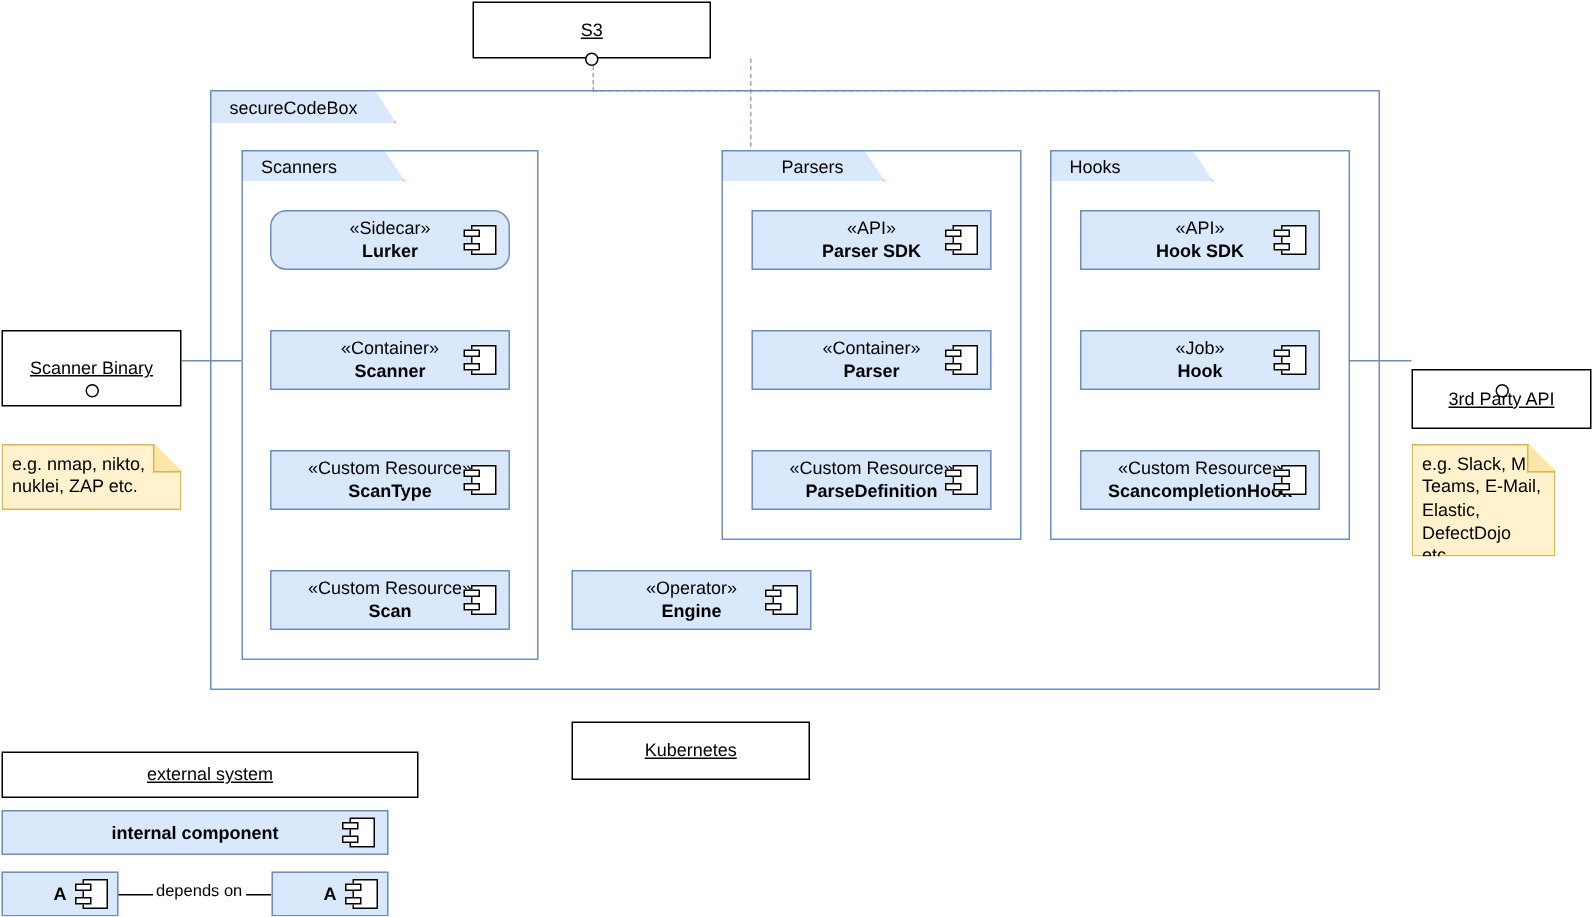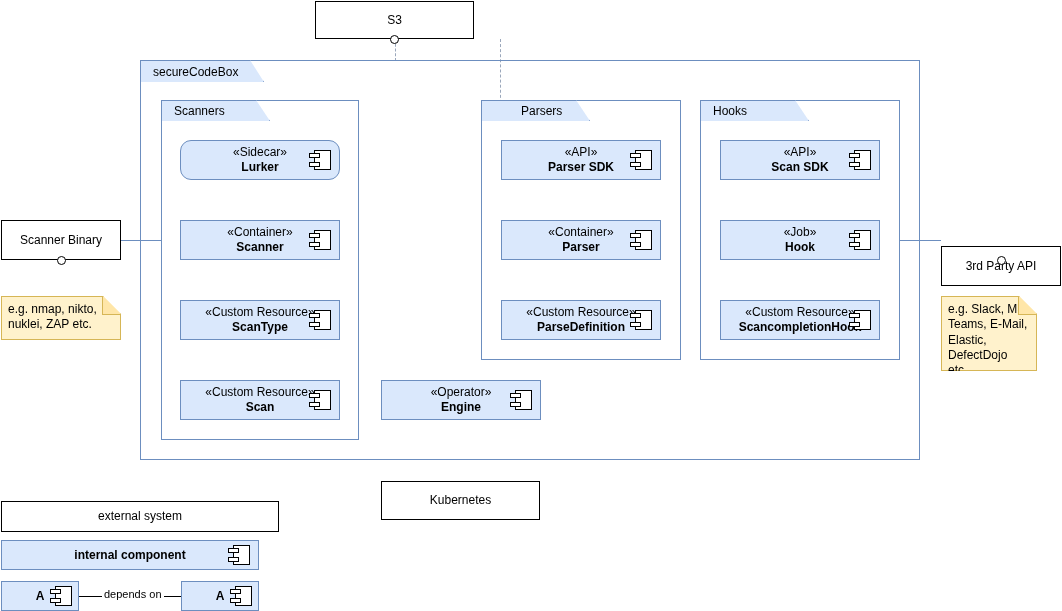--- a/index.html
+++ b/index.html
@@ -28,20 +28,21 @@
   .ext-box {
     background: #ffffff;
     border: 1px solid #000000;
     display: flex;
     align-items: center;
     justify-content: center;
     font-size: 12px;
     color: #000000;
     text-align: center;
     line-height: 1.25;
+    text-decoration: underline;
   }
 
   
   .lollipop {
     width: 9px;
     height: 9px;
     border: 1px solid #000000;
     border-radius: 50%;
     background: #ffffff;
   }
@@ -268,21 +269,21 @@
     </span>
   </div>
 
   <div class="abs pkg" style="left:700px; top:100px; width:200px; height:260px;"></div>
   <div class="abs pkg-tab" style="left:700px; top:100px; width:109px; height:21px;">
     <span>Hooks</span>
   </div>
 
   <div class="abs component" style="left:720px; top:140px; width:160px; height:40px;">
     <span class="stereo">«API»</span>
-    <span class="cname">Scan SDK</span>
+    <span class="cname">Hook SDK</span>
     <span class="comp-icon">
       <span class="body"></span>
         <span class="tab t1"></span>
         <span class="tab t2"></span>
     </span>
   </div>
 
   <div class="abs component" style="left:720px; top:220px; width:160px; height:40px;text-align:center;">
     <span class="stereo">«Job»</span>
     <span class="cname">Hook</span>
@@ -306,21 +307,21 @@
   <div class="abs component" style="left:381px; top:380px; width:160px; height:40px;">
     <span class="stereo">«Operator»</span>
     <span class="cname">Engine</span>
     <span class="comp-icon">
       <span class="body"></span>
         <span class="tab t1"></span>
         <span class="tab t2"></span>
     </span>
   </div>
 
-  <div class="abs ext-box" style="left:1px; top:220px; width:120px; height:40px;align-items:center;">
+  <div class="abs ext-box" style="left:1px; top:220px; width:120px; height:51px;align-items:center;">
     <span>Scanner Binary</span>
   </div>
   <div class="abs lollipop" style="left:57px; top:256px;"></div>
 
   <div class="abs note" style="left:1px; top:296px; width:120px; height:44px;">
     <span>e.g. nmap, nikto, nuklei, ZAP etc.</span>
     <span class="fold"></span>
   </div>
 
   <div class="abs ext-box" style="left:941px; top:220px; width:120px; height:40px;margin-top:26px;">

